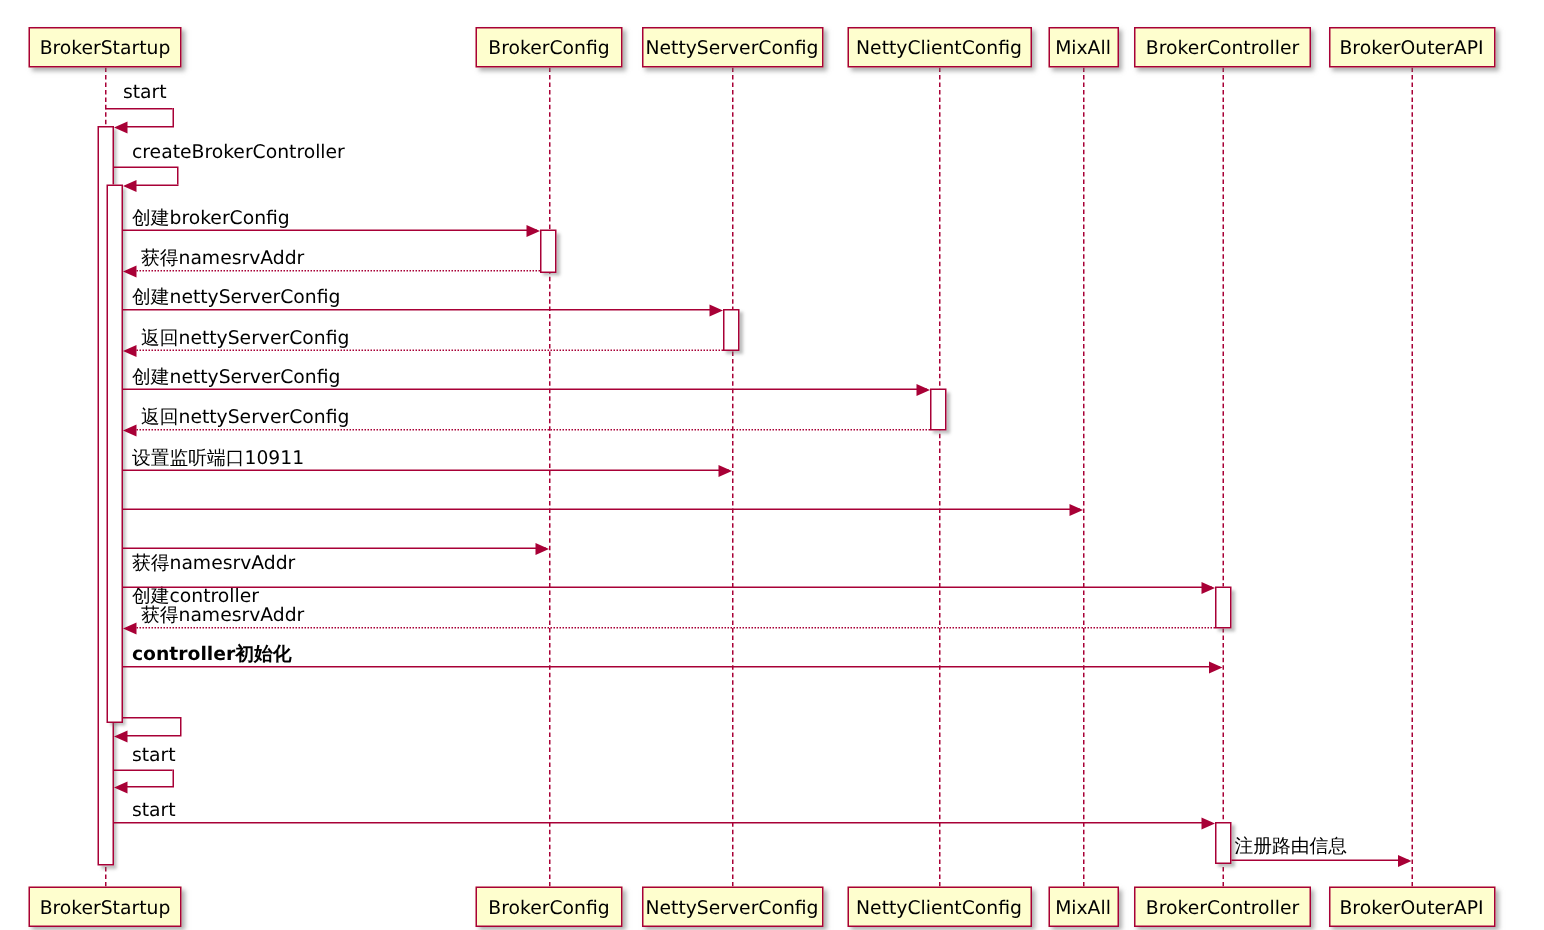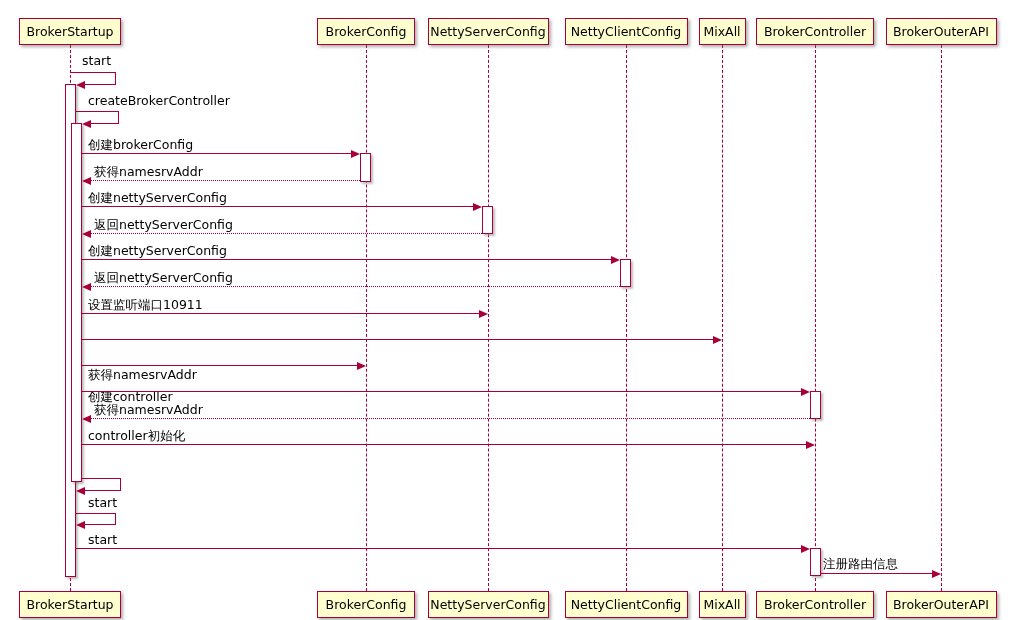--- a/index.html
+++ b/index.html
@@ -134,21 +134,21 @@
     <div class="ahr" style="left: 713px; top: 335.5px;"></div>
     <div class="mlabel" style="left: 88px; top: 368px;">获得namesrvAddr</div>
     <div class="hline" style="left: 82px; top: 365px; width: 282px;"></div>
     <div class="ahr" style="left: 357px; top: 361.5px;"></div>
     <div class="mlabel" style="left: 88px; top: 390px;">创建controller</div>
     <div class="hline" style="left: 82px; top: 391px; width: 726px;"></div>
     <div class="ahr" style="left: 801px; top: 387.5px;"></div>
     <div class="mlabel" style="left: 94px; top: 403px;">获得namesrvAddr</div>
     <div class="hline" style="left: 84px; top: 418px; width: 726px; border-top-style: dotted;"></div>
     <div class="ahl" style="left: 82px; top: 414.5px;"></div>
-    <div class="mlabel" style="left: 88px; top: 429px;">controller初始化</div>
+    <div class="mlabel" style="left: 88px; top: 429px; font-weight: bold;">controller初始化</div>
     <div class="hline" style="left: 82px; top: 444px; width: 731px;"></div>
     <div class="ahr" style="left: 806px; top: 440.5px;"></div>
     <div class="hline" style="left: 82px; top: 478px; width: 38px;"></div>
     <div class="vline" style="left: 120px; top: 478px; height: 12px;"></div>
     <div class="hline" style="left: 82px; top: 490px; width: 39px;"></div>
     <div class="ahl" style="left: 76px; top: 486.5px;"></div>
     <div class="mlabel" style="left: 88px; top: 496px;">start</div>
     <div class="hline" style="left: 76px; top: 513px; width: 39px;"></div>
     <div class="vline" style="left: 115px; top: 513px; height: 11px;"></div>
     <div class="hline" style="left: 82px; top: 524px; width: 34px;"></div>

